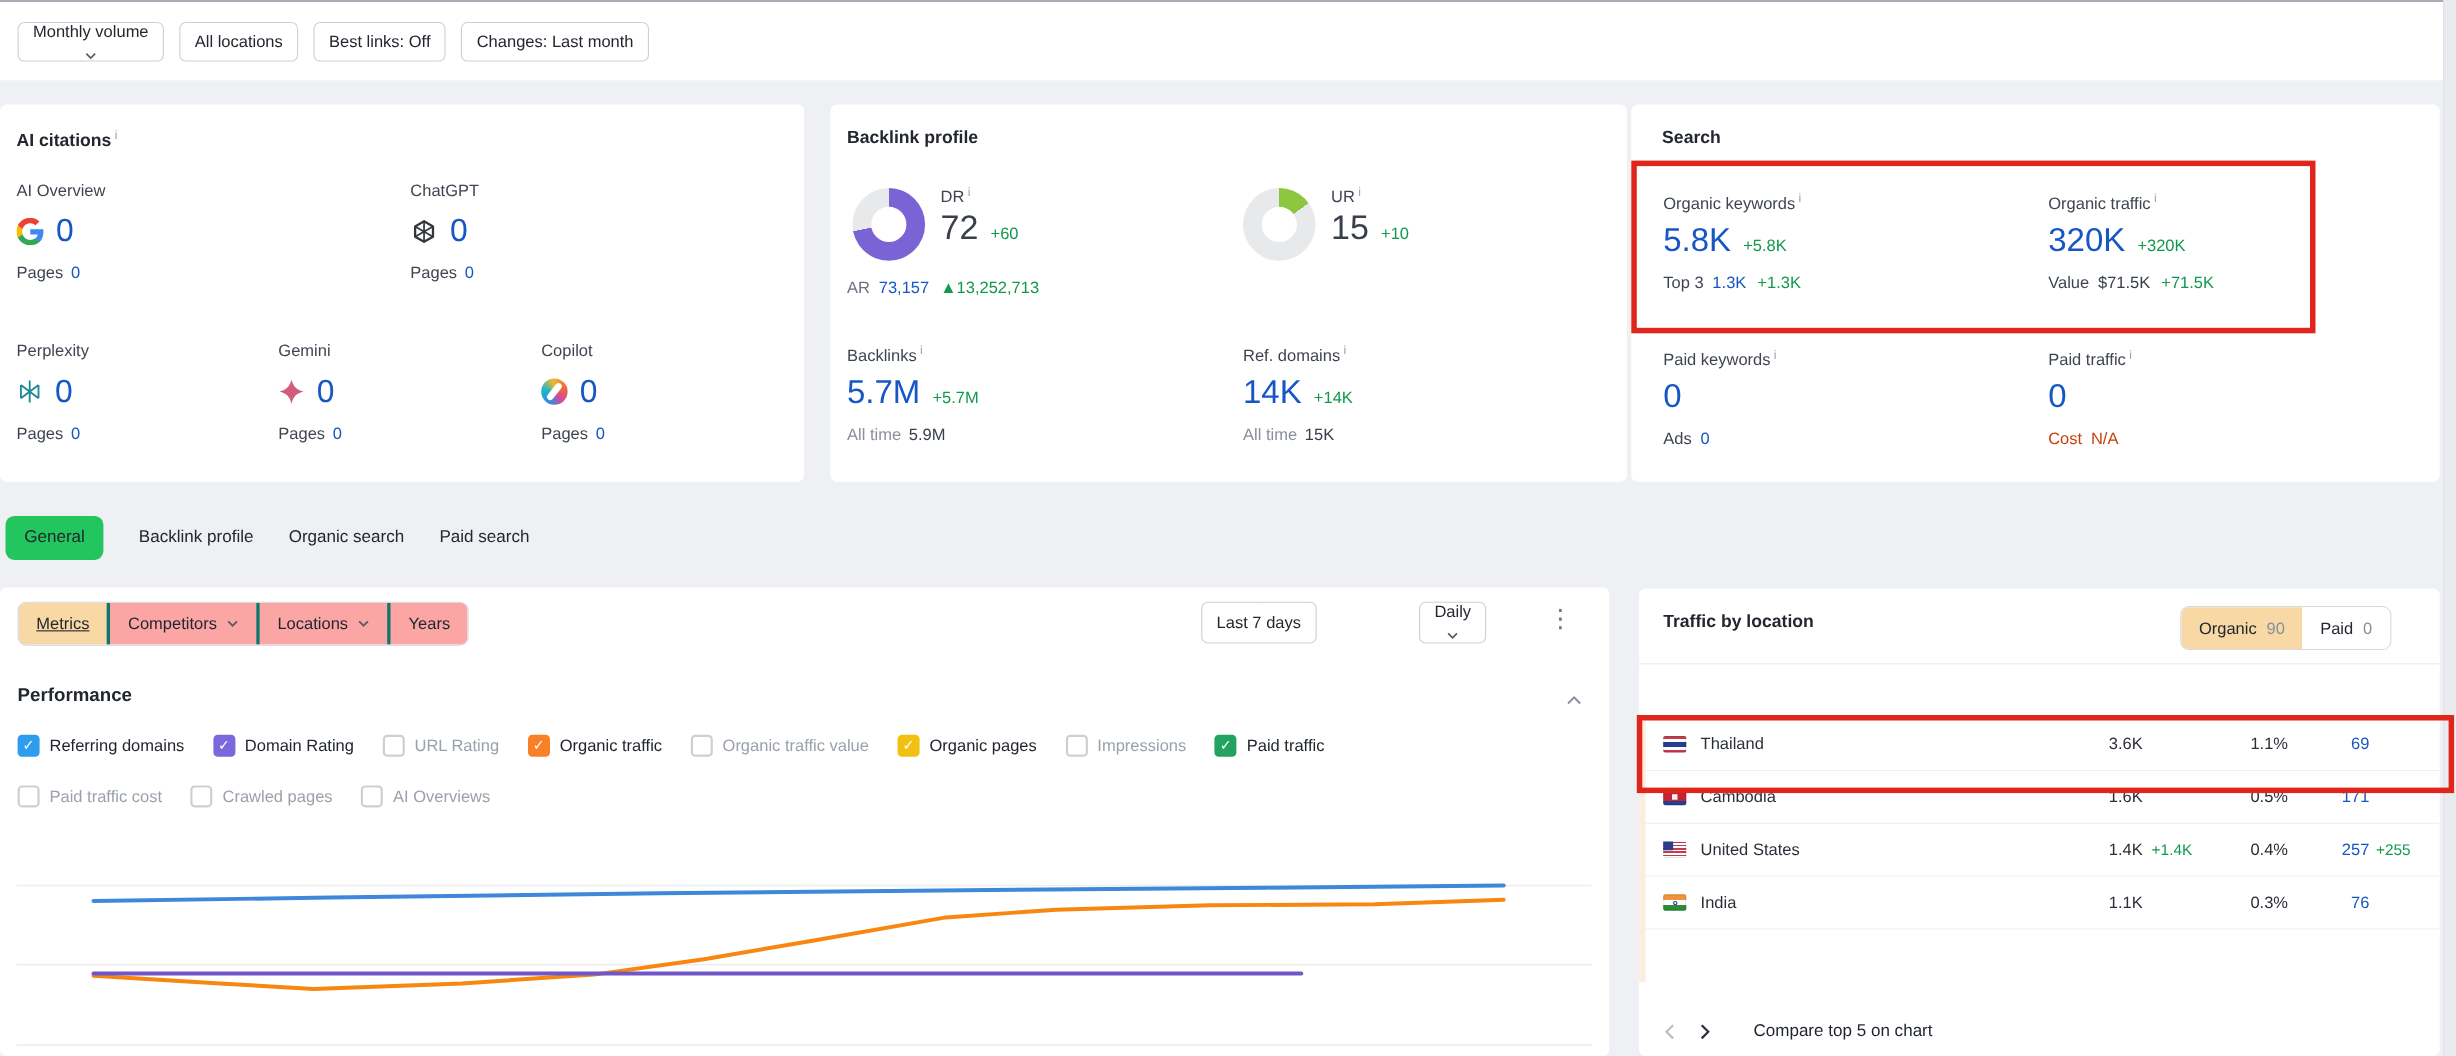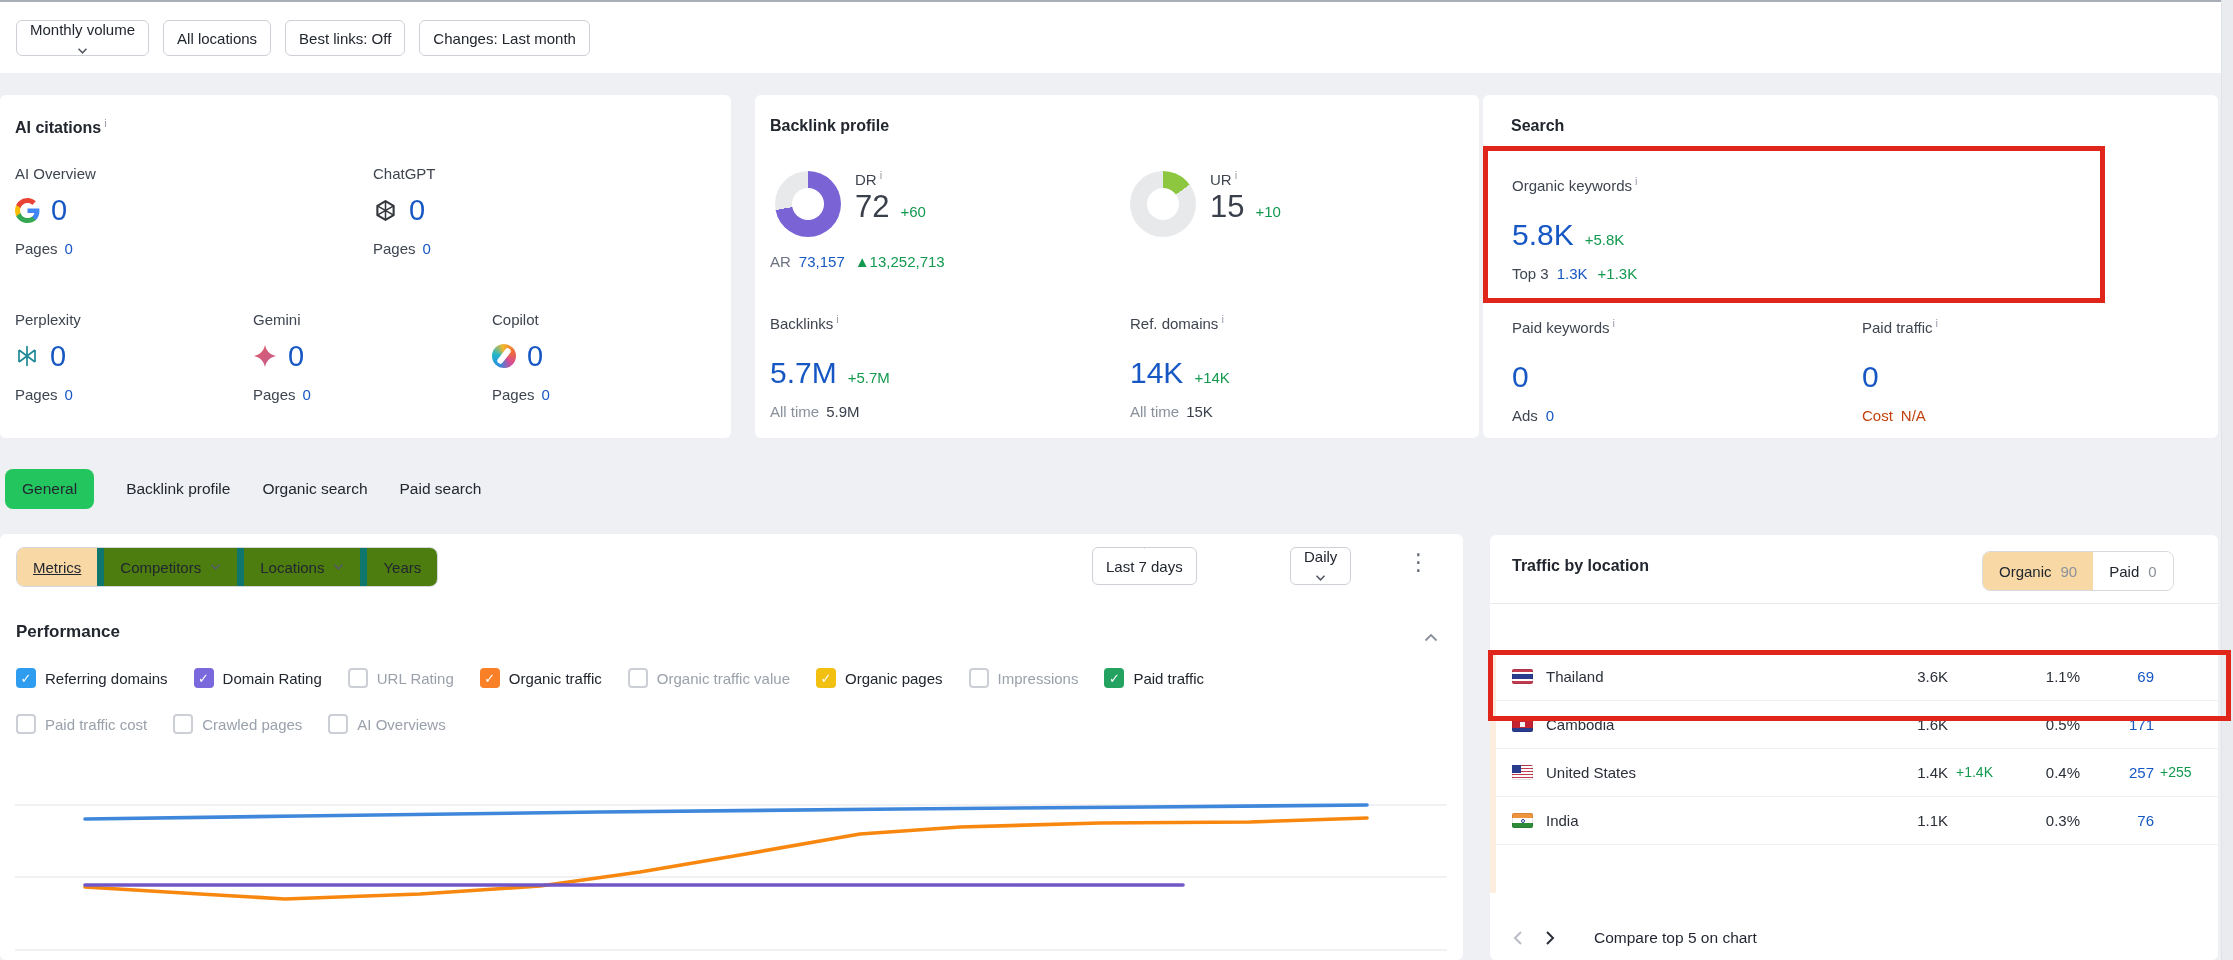--- a/index.html
+++ b/index.html
@@ -39,38 +39,38 @@
   #dr-block{left:100px;} #ur-block{left:455px;}
   .rating-label{font-size:15px;color:#3f4550;}
   .rating-valrow{display:flex;align-items:baseline;gap:11px;margin-top:1px;}
   .rating-value{font-size:31px;color:#3a404b;}
   .delta{font-size:15px;color:#12994e;}
   #ar-row{position:absolute;left:15px;top:158px;font-size:15px;}
   .ar-label{color:#6b7280;} .ar-value{color:#1657c4;margin-left:8px;cursor:pointer;} .ar-delta{color:#12994e;margin-left:10px;}
   .stat-block{position:absolute;width:320px;}
   #backlinks-block{left:15px;top:218px;} #refdomains-block{left:375px;top:218px;}
   .stat-label{font-size:15px;color:#3f4550;}
-  .stat-valrow{margin-top:24px;display:flex;align-items:baseline;gap:11px;}
+  .stat-valrow{margin-top:8px;display:flex;align-items:baseline;gap:11px;}
   .stat-value{font-size:30px;color:#1657c4;cursor:pointer;}
   .stat-sub{margin-top:13px;font-size:15px;color:#8a909b;}
   .stat-sub .sv{color:#3a404b;margin-left:7px;}
   
   .search-block{position:absolute;width:335px;}
   #sb-ok{left:29px;top:80px;} #sb-ot{left:379px;top:80px;} #sb-pk{left:29px;top:222px;} #sb-pt{left:379px;top:222px;}
   .sub-mix{margin-top:13px;font-size:15px;}
   .sub-mix .lab{color:#3f4550;} .sub-mix .blue{color:#1657c4;margin-left:8px;cursor:pointer;} .sub-mix .dark{color:#3a404b;margin-left:8px;}
   .sub-mix .grn{color:#12994e;margin-left:10px;} .sub-mix.muted .lab,.sub-mix.muted .dark{color:#c2410c;}
   
   #tabsrow{left:5px;top:466px;display:flex;align-items:center;gap:32px;height:46px;}
   .tab{font-size:15.5px;color:#23272f;cursor:pointer;padding:11px 0;border-radius:8px;}
   .tab.active{background:#22c55e;padding:11px 17px;}
   
   #panel-main{left:0;top:534px;width:1463px;height:426px;background:#fff;border-radius:6px;}
   #seggroup{position:absolute;left:16px;top:13px;height:38px;display:flex;border:1px solid #d3d6dc;border-radius:8px;overflow:hidden;background:#fff;}
-  .seg{display:flex;align-items:center;gap:9px;padding:0 16px;font-size:15px;color:#22262e;background:#4d7c0f;border:none;border-left:7px solid #0f766e;font-family:inherit;cursor:pointer;}
+  .seg{display:flex;align-items:center;gap:9px;padding:0 16px;font-size:15px;color:#22262e;background:#fca5a5;border:none;border-left:3px solid #0f766e;font-family:inherit;cursor:pointer;}
   .seg:first-child{border-left:none;text-decoration:underline;}
   .seg.active{background:#f8d9a6;}
   #btn-range{position:absolute;left:1092px;top:13px;height:38px;}
   #btn-gran{position:absolute;left:1290px;top:13px;height:38px;}
   #kebab{position:absolute;left:1407px;top:17px;font-size:23px;color:#6b7280;cursor:pointer;line-height:1;}
   #perf-title{position:absolute;left:16px;top:88px;font-size:17px;font-weight:bold;color:#22262e;}
   #collapse-caret{position:absolute;left:1424px;top:94px;cursor:pointer;}
   .metricsrow{position:absolute;left:16px;display:flex;gap:26px;align-items:center;}
   #metrics-row-1{top:134px;} #metrics-row-2{top:180px;}
   .metric{display:flex;align-items:center;gap:9px;font-size:15px;cursor:pointer;}
@@ -284,20 +284,28 @@
 
     <div class="search-block" id="sb-ok">
       <div class="stat-label"><span>Organic keywords</span><span class="inf">i</span></div>
       <div class="stat-valrow">
         <span class="stat-value">5.8K</span>
         <span class="delta">+5.8K</span>
       </div>
       <div class="sub-mix"><span class="lab">Top 3</span><span class="blue">1.3K</span><span class="grn">+1.3K</span></div>
     </div>
 
+    <div class="search-block" id="sb-ot">
+      <div class="stat-label"><span>Organic traffic</span><span class="inf">i</span></div>
+      <div class="stat-valrow">
+        <span class="stat-value">320K</span>
+        <span class="delta">+320K</span>
+      </div>
+      <div class="sub-mix"><span class="lab">Value</span><span class="dark">$71.5K</span><span class="grn">+71.5K</span></div>
+    </div>
 
     <div class="search-block" id="sb-pk">
       <div class="stat-label"><span>Paid keywords</span><span class="inf">i</span></div>
       <div class="stat-valrow">
         <span class="stat-value">0</span>
       </div>
       <div class="sub-mix"><span class="lab">Ads</span><span class="blue">0</span></div>
     </div>
 
     <div class="search-block" id="sb-pt">

